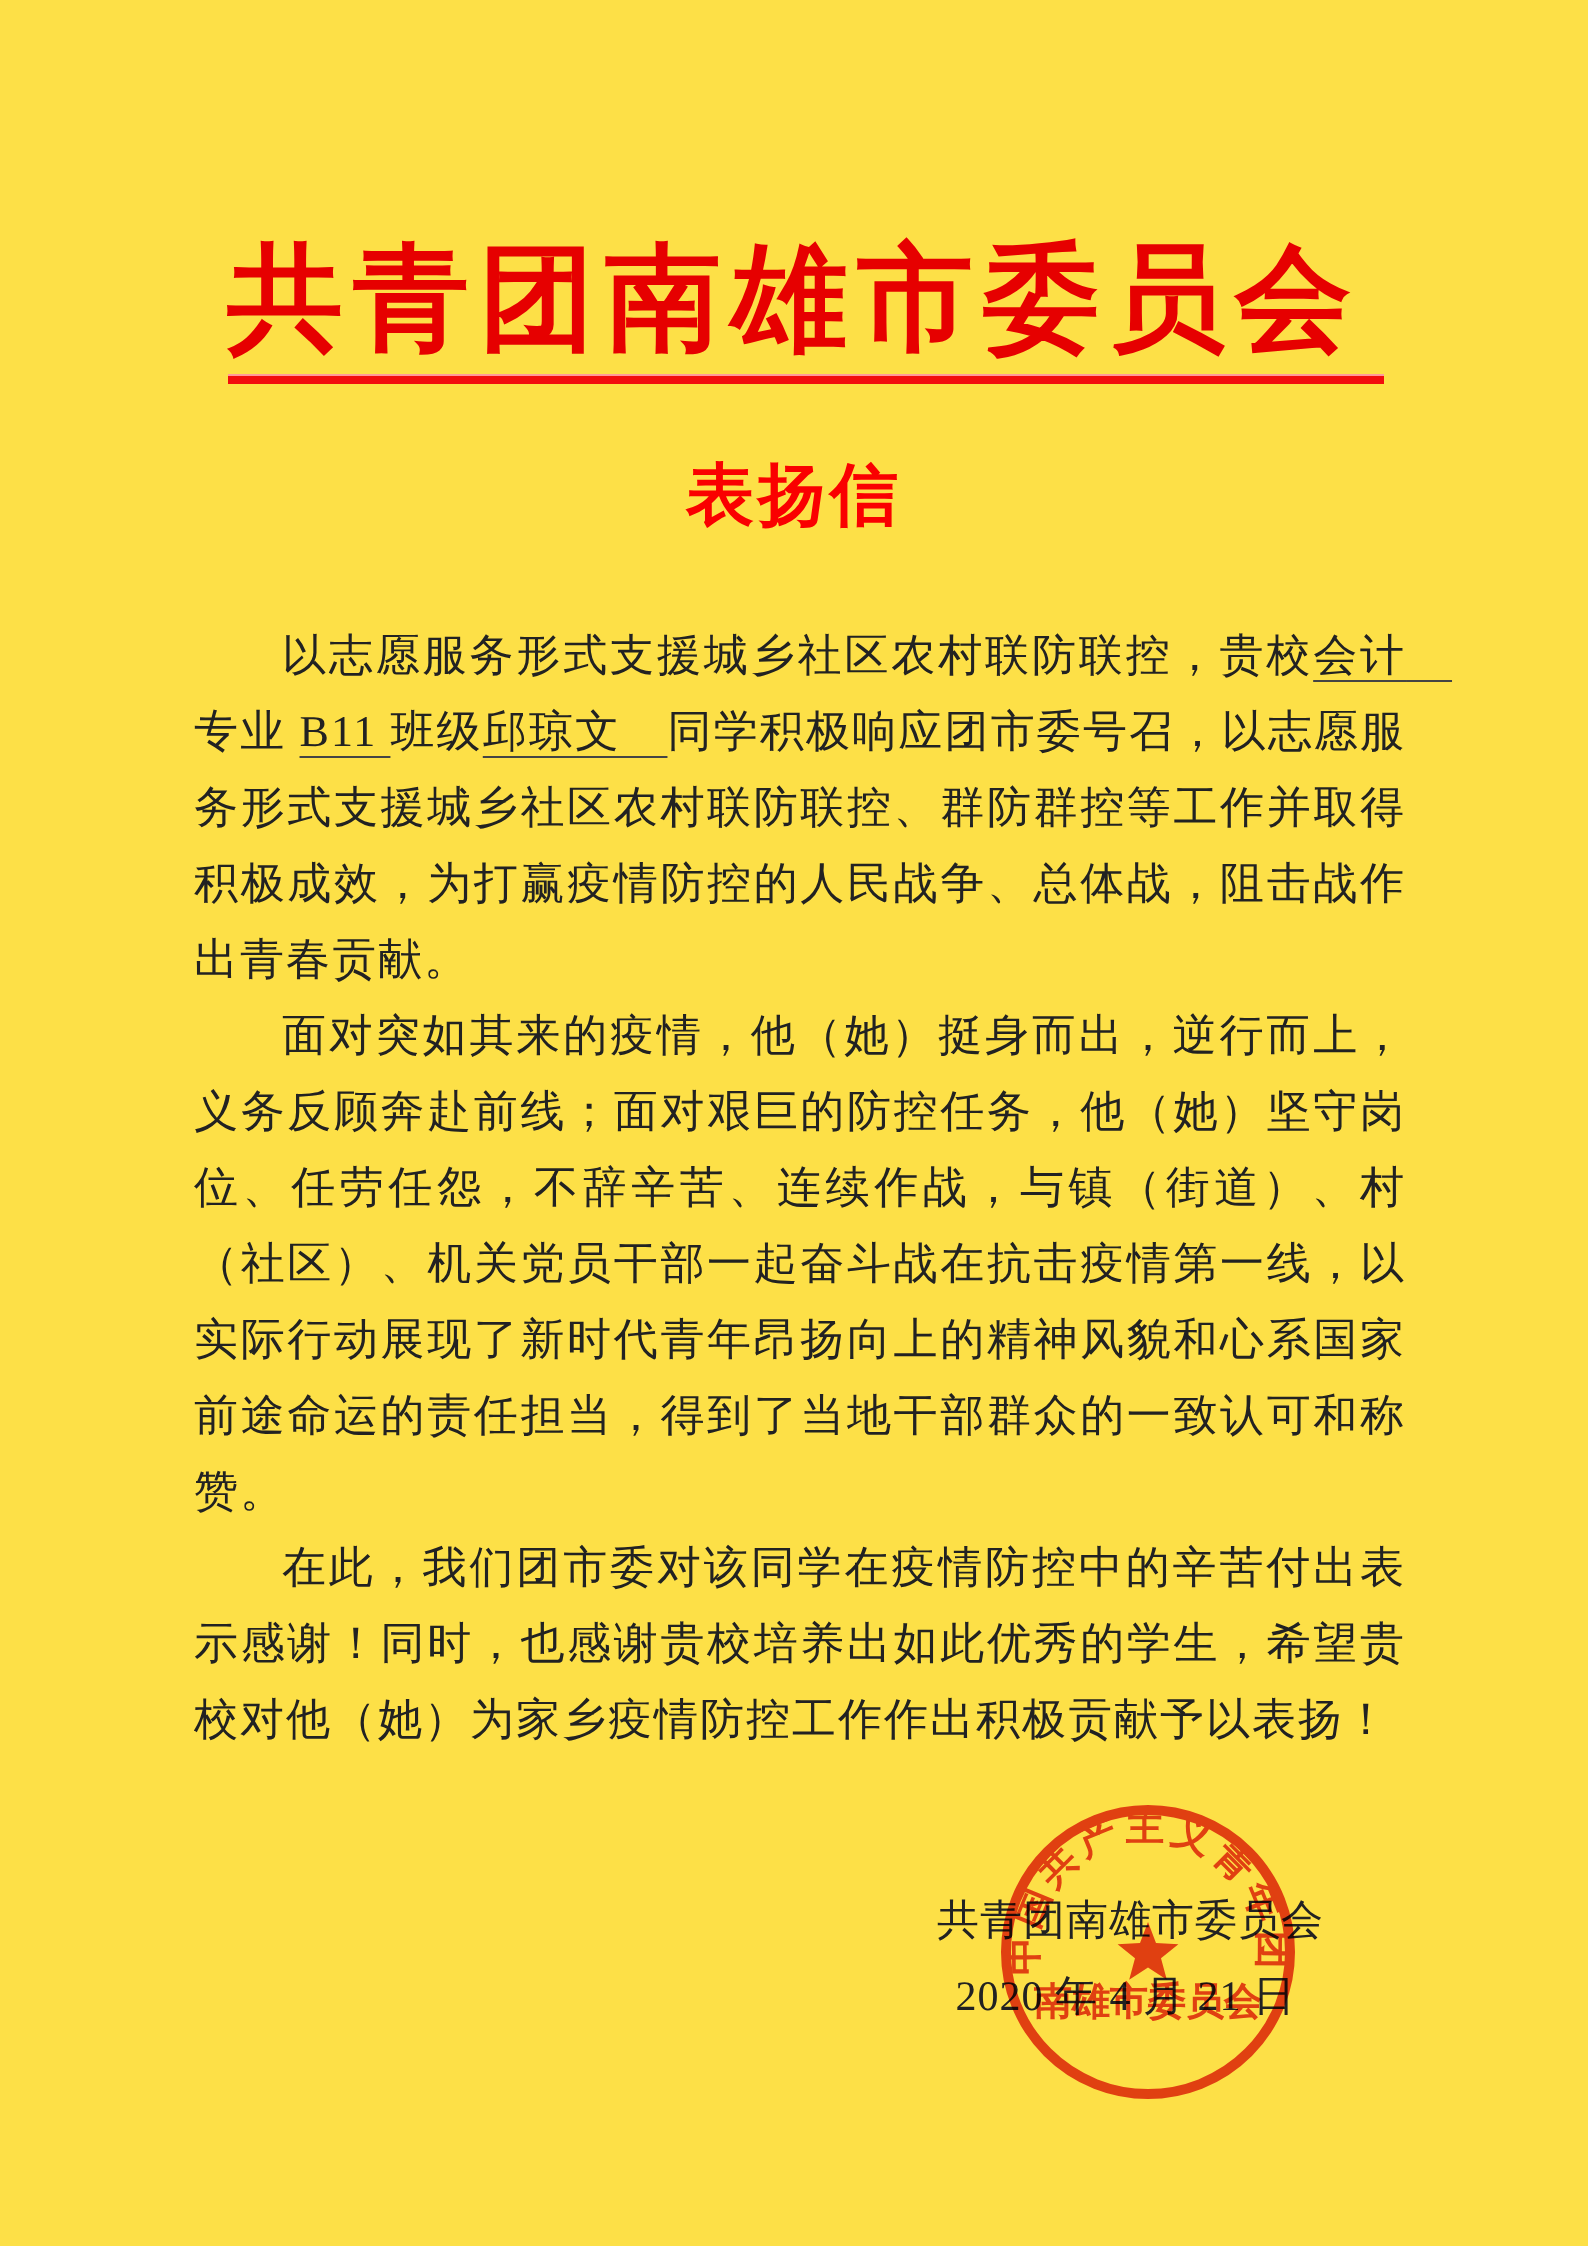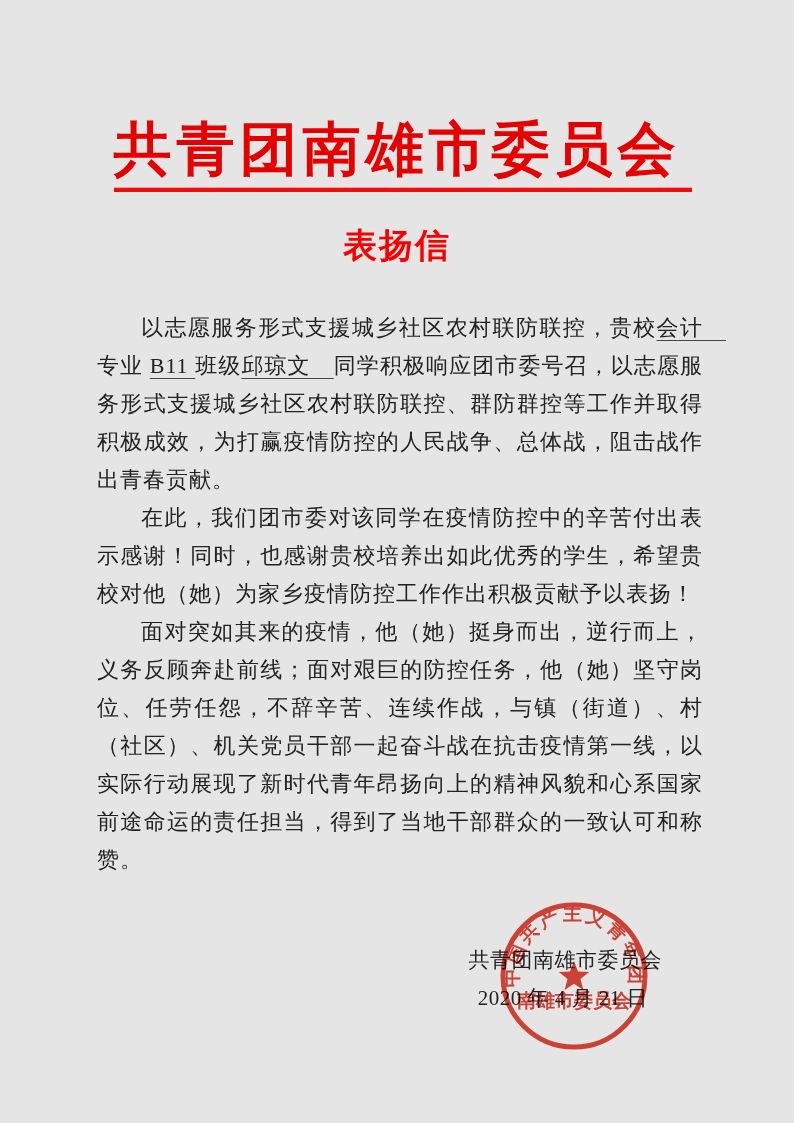--- a/index.html
+++ b/index.html
@@ -1,20 +1,20 @@
 <!DOCTYPE html>
 <html><head>
 <meta charset="utf-8">
 <style>
   html, body { margin: 0; padding: 0; background: #ffffff; }
   .page {
     position: relative;
     width: 794px;
     height: 1123px;
-    background: #e5e5e5;
+    background: #fde047;
     overflow: hidden;
     font-family: "Liberation Serif", "DejaVu Serif", serif;
   }
   .letterhead {
     position: absolute;
     top: 110px;
     left: 0;
     width: 100%;
     height: 80px;
     line-height: 80px;
@@ -35,21 +35,21 @@
     border-top: 1px solid #ff9a9a;
   }
   .letter-title {
     position: absolute;
     top: 228px;
     left: 0;
     width: 100%;
     height: 40px;
     line-height: 40px;
     text-align: center;
-    font-family: Liberation Mono, monospace;
+    font-family: Liberation Sans, sans-serif;
     font-size: 34px;
     font-weight: bold;
     color: #fa0000;
     letter-spacing: 2px;
   }
   .letter-body {
     position: absolute;
     top: 309px;
     left: 97px;
     width: 606px;
@@ -111,22 +111,22 @@
 
   <div class="letterhead">共青团南雄市委员会</div>
 
   <div class="red-rule"></div>
 
   <div class="letter-title">表扬信</div>
 
   <div class="letter-body">
     <div>
         <p class="para"><span>以志愿服务形式支援城乡社区农村联防联控，贵校</span><span class="u">会计　</span><span>专业 </span><span class="u">B11 </span><span>班级</span><span class="u">邱琼文　</span><span>同学积极响应团市委号召，以志愿服务形式支援城乡社区农村联防联控、群防群控等工作并取得积极成效，为打赢疫情防控的人民战争、总体战，阻击战作出青春贡献。</span></p>
+        <p class="para"><span>面对突如其来的疫情，他（她）挺身而出，逆行而上，义务反顾奔赴前线；面对艰巨的防控任务，他（她）坚守岗位、任劳任怨，不辞辛苦、连续作战，与镇（街道）、村（社区）、机关党员干部一起奋斗战在抗击疫情第一线，以实际行动展现了新时代青年昂扬向上的精神风貌和心系国家前途命运的责任担当，得到了当地干部群众的一致认可和称赞。</span></p>
         <p class="para"><span>在此，我们团市委对该同学在疫情防控中的辛苦付出表示感谢！同时，也感谢贵校培养出如此优秀的学生，希望贵校对他（她）为家乡疫情防控工作作出积极贡献予以表扬！</span></p>
-        <p class="para"><span>面对突如其来的疫情，他（她）挺身而出，逆行而上，义务反顾奔赴前线；面对艰巨的防控任务，他（她）坚守岗位、任劳任怨，不辞辛苦、连续作战，与镇（街道）、村（社区）、机关党员干部一起奋斗战在抗击疫情第一线，以实际行动展现了新时代青年昂扬向上的精神风貌和心系国家前途命运的责任担当，得到了当地干部群众的一致认可和称赞。</span></p>
       </div>
   </div>
 
   <div class="signature-org">共青团南雄市委员会</div>
 
   <div class="signature-date">2020 年 4 月 21 日</div>
 
   <svg class="seal" viewBox="0 0 170 170">
     <circle cx="85" cy="85" r="71" fill="none" stroke="#e0392a" stroke-width="5"></circle>
     <defs>

